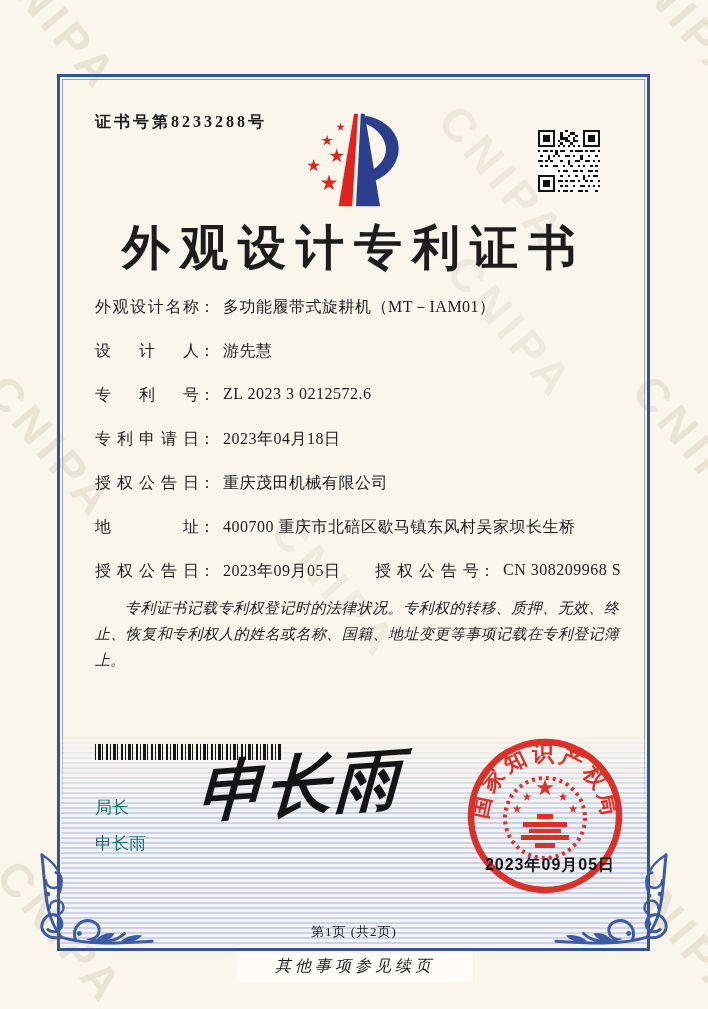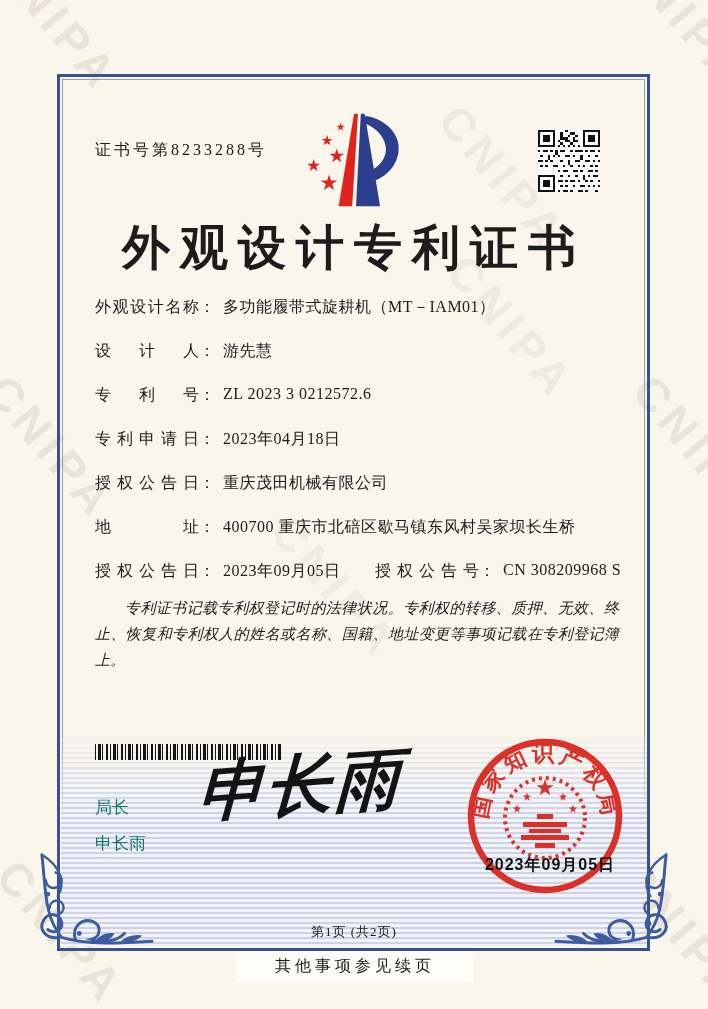--- a/index.html
+++ b/index.html
@@ -15,21 +15,21 @@
   .frame-inner{position:absolute;inset:2px;border:1px solid #8fa0c8;}
   
   .waveband{position:absolute;left:61px;top:737px;width:586px;height:209px;z-index:3;
     background:repeating-linear-gradient(180deg,#ccd1e4 0 1.6px,#f2f3fa 1.6px 5px);
     -webkit-mask-image:linear-gradient(180deg,rgba(0,0,0,.12),#000 38%);
     mask-image:linear-gradient(180deg,rgba(0,0,0,.12),#000 38%);}
   .orn{position:absolute;width:118px;height:100px;z-index:4;}
   .orn.left{left:36px;top:850px;}
   .orn.right{left:554px;top:850px;transform:scaleX(-1);}
   
-  .certno{position:absolute;left:95px;top:140px;font-size:16px;letter-spacing:3px;z-index:5;}
+  .certno{position:absolute;left:95px;top:112px;font-size:16px;letter-spacing:3px;z-index:5;font-weight:bold;}
   .logo{position:absolute;left:297px;top:106px;width:118px;height:106px;z-index:5;}
   .qr{position:absolute;left:538px;top:130px;width:62px;height:62px;z-index:5;background:#fff;}
   .title{position:absolute;left:0;top:216px;width:100%;text-align:center;font-size:48px;
          font-weight:bold;letter-spacing:10px;z-index:5;}
   
   .fields{position:absolute;left:95px;top:297px;width:528px;z-index:5;font-size:16px;}
   .frow{display:flex;height:20px;margin-bottom:24px;white-space:nowrap;}
   .flabel{display:inline-block;width:104px;text-align:justify;text-align-last:justify;
           -moz-text-align-last:justify;letter-spacing:0;}
   .fcolon{display:inline-block;margin-right:8px;}
@@ -56,21 +56,21 @@
   
   .seal{position:absolute;left:465px;top:736px;width:160px;height:160px;z-index:7;opacity:.94;}
   .seal-date{position:absolute;left:468px;top:855px;width:164px;text-align:center;z-index:8;
     font-family:"Liberation Sans",sans-serif;font-size:16px;font-weight:bold;color:#111;
     letter-spacing:1px;}
   
   .pagenum{position:absolute;left:0;top:923px;width:100%;text-align:center;z-index:6;
            font-size:13px;letter-spacing:1px;}
   .footnote-box{position:absolute;left:237px;top:951px;width:236px;height:31px;z-index:6;
     background:#fffdf6;display:flex;align-items:center;justify-content:center;}
-  .footnote{font-size:16px;letter-spacing:4px;}
+  .footnote{font-size:16px;font-style:italic;letter-spacing:4px;}
 </style>
 </head>
 <body>
 
 <div class="page">
 
   <div class="wm" style="left:-30px;top:-8px;">CNIPA</div>
   <div class="wm" style="left:598px;top:-12px;">CNIPA</div>
   <div class="wm" style="left:418px;top:150px;color:rgba(168,156,128,0.14);">CNIPA</div>
   <div class="wm" style="left:426px;top:300px;color:rgba(168,156,128,0.13);">CNIPA</div>

